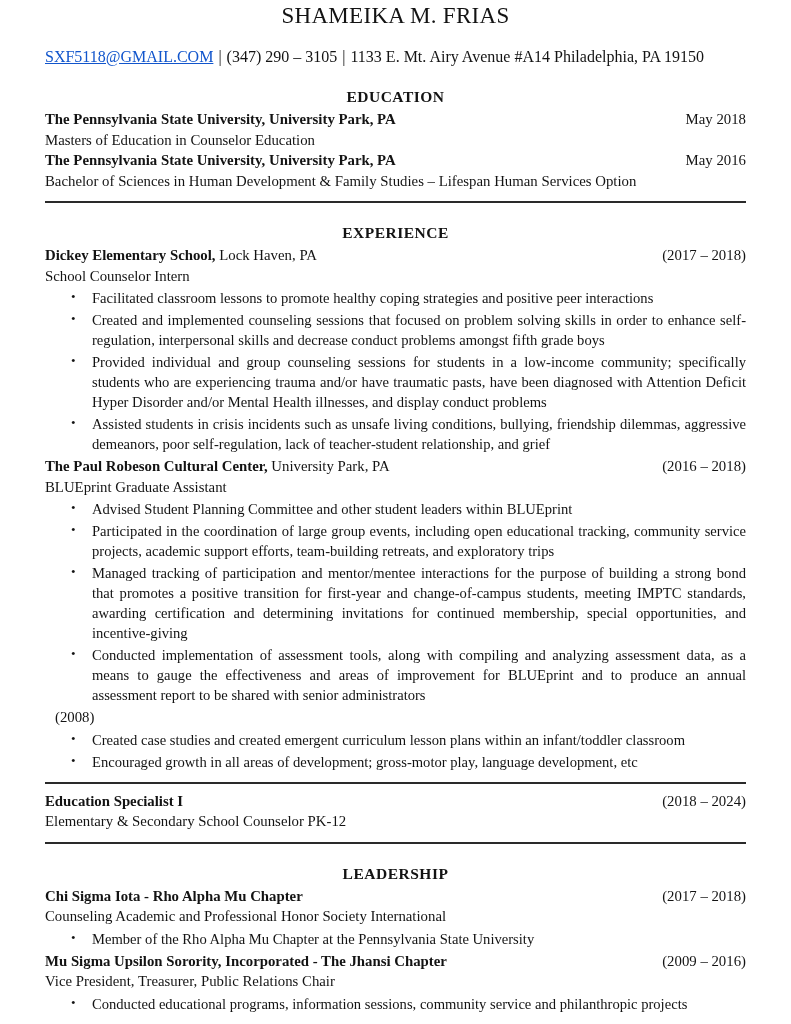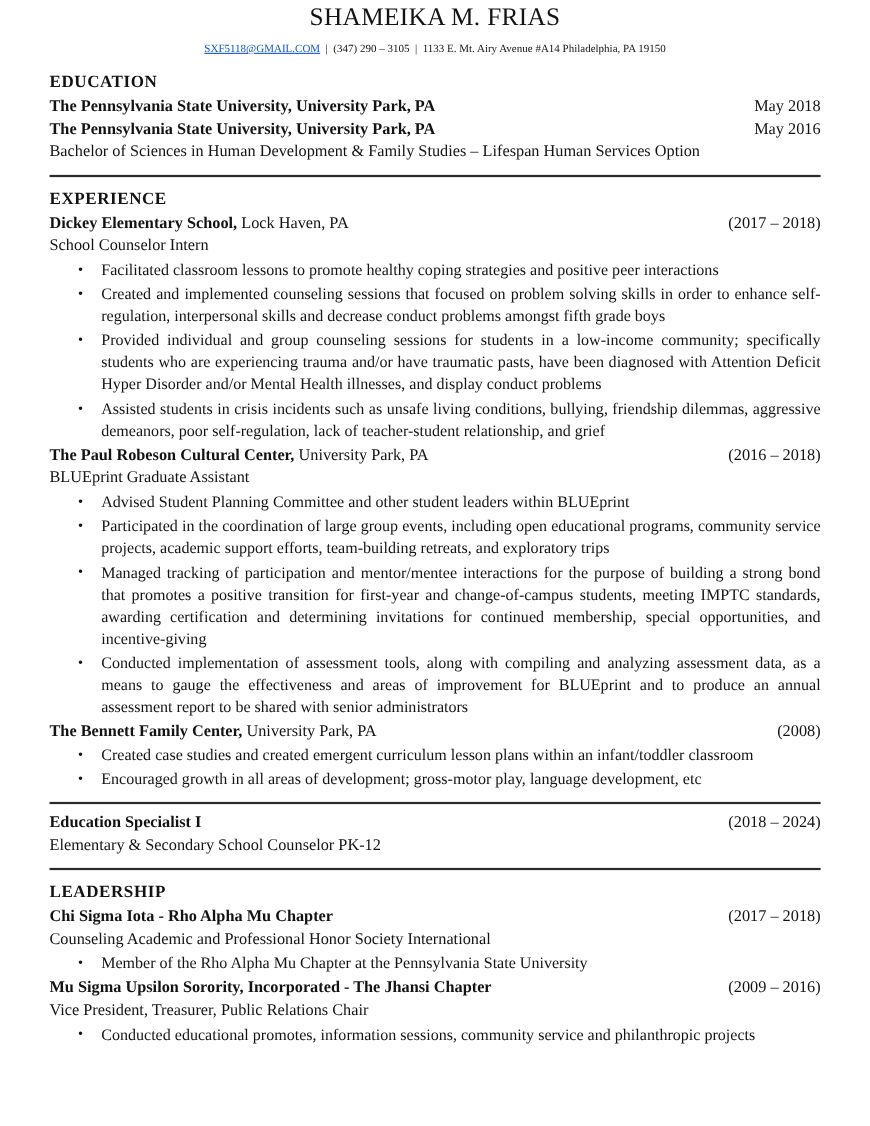--- a/index.html
+++ b/index.html
@@ -8,29 +8,29 @@
     background: #ffffff; color: #131313;
     font-family: "Liberation Serif", "DejaVu Serif", serif;
   }
   .page { padding: 2px 45px 0 45px; }
   h1, h2 { margin: 0; }
   .name {
     text-align: center; font-weight: normal; font-size: 23px;
     line-height: 28px; letter-spacing: 0.3px;
   }
   .contact {
-    text-align: center; font-size: 10px; line-height: 20px; margin-top: 5px;
+    text-align: left; font-size: 16px; line-height: 20px; margin-top: 17px;
   }
   .email {
     color: var(--link-blue, #1155CC); text-decoration: underline; cursor: pointer;
   }
   .sep { margin: 0 5px; }
   .heading {
-    font-weight: bold; font-size: 15.5px;
-    line-height: 20px; letter-spacing: 0.5px; margin: 10px 0 2px 0;
+    text-align: center; font-weight: bold; font-size: 15.5px;
+    line-height: 20px; letter-spacing: 0.5px; margin: 20px 0 2px 0;
   }
   .rule {
     border-top: 2px solid var(--rule, #2a2a2a);
     margin: 10px 0 7px 0;
   }
   .entry-head {
     display: flex; justify-content: space-between; align-items: flex-end;
     font-size: 14.8px; line-height: 20.5px;
   }
   .entry-title .b { font-weight: bold; }
@@ -52,20 +52,21 @@
   <div class="contact"><a class="email">SXF5118@GMAIL.COM</a><span class="sep">|</span><span>(347) 290 – 3105</span><span class="sep">|</span><span>1133 E. Mt. Airy Avenue #A14 Philadelphia, PA 19150</span></div>
 
   <section>
     <h2 class="heading">EDUCATION</h2>
 
     <div class="entry">
       <div class="entry-head">
         <span class="entry-title"><span class="b">The Pennsylvania State University, University Park, PA</span><span></span></span>
         <span class="entry-date">May 2018</span>
       </div>
+      <div class="subtitle">Masters of Education in Counselor Education</div>
     </div>
 
     <div class="entry">
       <div class="entry-head">
         <span class="entry-title"><span class="b">The Pennsylvania State University, University Park, PA</span><span></span></span>
         <span class="entry-date">May 2016</span>
       </div>
       <div class="subtitle">Bachelor of Sciences in Human Development &amp; Family Studies – Lifespan Human Services Option</div>
     </div>
   </section>
@@ -90,29 +91,28 @@
     </div>
 
     <div class="entry">
       <div class="entry-head">
         <span class="entry-title"><span class="b">The Paul Robeson Cultural Center,</span><span> University Park, PA</span></span>
         <span class="entry-date">(2016 – 2018)</span>
       </div>
       <div class="subtitle">BLUEprint Graduate Assistant</div>
       <div class="bullets">
         <div class="bullet"><span class="marker">•</span><span>Advised Student Planning Committee and other student leaders within BLUEprint</span></div>
-        <div class="bullet"><span class="marker">•</span><span>Participated in the coordination of large group events, including open educational programs, community service projects, academic support efforts, team-building retreats, and exploratory trips</span></div>
+        <div class="bullet"><span class="marker">•</span><span>Participated in the coordination of large group events, including open educational tracking, community service projects, academic support efforts, team-building retreats, and exploratory trips</span></div>
         <div class="bullet"><span class="marker">•</span><span>Managed tracking of participation and mentor/mentee interactions for the purpose of building a strong bond that promotes a positive transition for first-year and change-of-campus students, meeting IMPTC standards, awarding certification and determining invitations for continued membership, special opportunities, and incentive-giving</span></div>
         <div class="bullet"><span class="marker">•</span><span>Conducted implementation of assessment tools, along with compiling and analyzing assessment data, as a means to gauge the effectiveness and areas of improvement for BLUEprint and to produce an annual assessment report to be shared with senior administrators</span></div>
       </div>
     </div>
 
     <div class="entry">
       <div class="entry-head">
-        <span class="entry-title"><span class="b">The Bennett Family Center,</span><span> University Park, PA</span></span>
         <span class="entry-date">(2008)</span>
       </div>
       <div class="bullets">
         <div class="bullet"><span class="marker">•</span><span>Created case studies and created emergent curriculum lesson plans within an infant/toddler classroom</span></div>
         <div class="bullet"><span class="marker">•</span><span>Encouraged growth in all areas of development; gross-motor play, language development, etc</span></div>
       </div>
     </div>
   </section>
 
   <div class="rule"></div>
@@ -143,18 +143,18 @@
       </div>
     </div>
 
     <div class="entry">
       <div class="entry-head">
         <span class="entry-title"><span class="b">Mu Sigma Upsilon Sorority, Incorporated - The Jhansi Chapter</span><span></span></span>
         <span class="entry-date">(2009 – 2016)</span>
       </div>
       <div class="subtitle">Vice President, Treasurer, Public Relations Chair</div>
       <div class="bullets">
-        <div class="bullet"><span class="marker">•</span><span>Conducted educational promotes, information sessions, community service and philanthropic projects</span></div>
+        <div class="bullet"><span class="marker">•</span><span>Conducted educational programs, information sessions, community service and philanthropic projects</span></div>
       </div>
     </div>
   </section>
 
 </main>
 
 </body></html>

